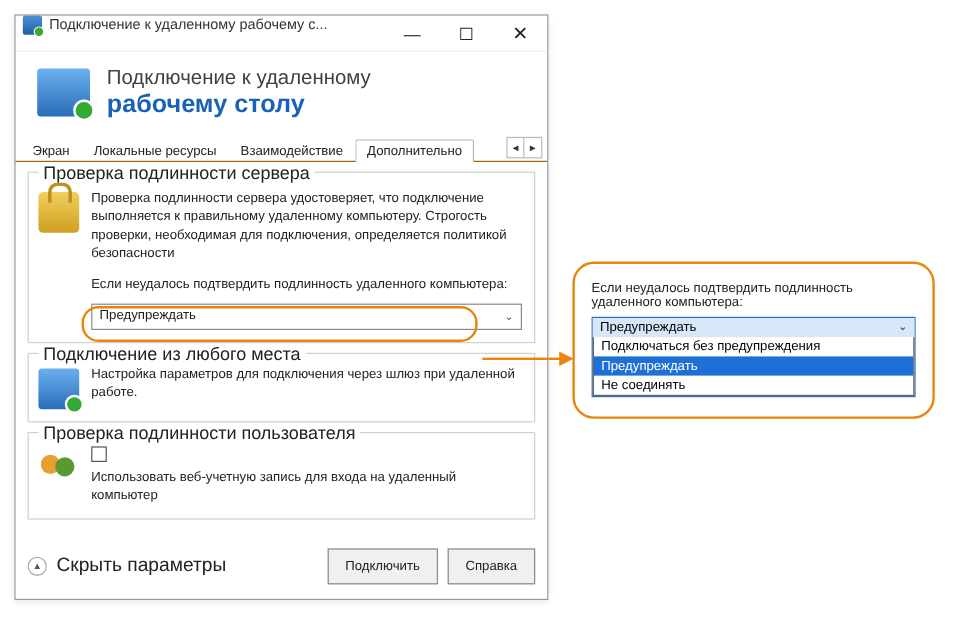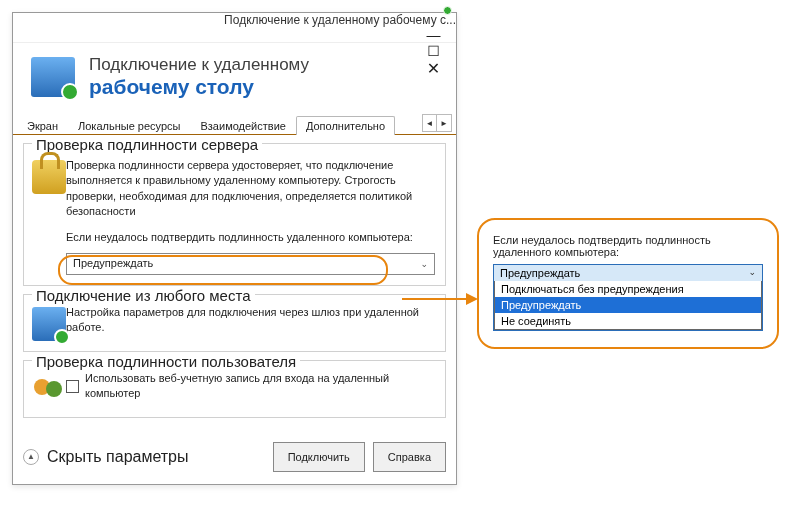--- a/index.html
+++ b/index.html
@@ -18,23 +18,22 @@
     left: 12px;
     top: 12px;
     width: 445px;
     border: 1px solid #999;
     background: #fff;
     box-shadow: 0 2px 6px rgba(0,0,0,0.1);
   }
   .titlebar {
     height: 30px;
     display: flex;
-    align-items: flex-end;
+    align-items: flex-start;
     border-bottom: 1px solid #eee;
-    flex-direction: column;
   }
   .titlebar-icon {
     width: 16px; height: 16px;
     margin: 0 6px;
     background: linear-gradient(#4a90d9,#2060a0);
     border-radius: 2px;
     position: relative;
   }
   .titlebar-icon::after {
     content: "";
@@ -115,21 +114,21 @@
     position: relative;
   }
   .group-title {
     position: absolute;
     top: -8px; left: 8px;
     background: #fff;
     padding: 0 4px;
     font-size: 15px;
     color: #222;
   }
-  .group-body { display: flex; }
+  .group-body { display: flex; gap: 10px; }
   .g-icon {
     width: 34px; height: 34px;
     flex-shrink: 0;
     margin-top: 2px;
   }
   .g-text { flex: 1; font-size: 11px; color: #222; line-height: 1.4; }
   .lock-icon {
     background: linear-gradient(#f0d060,#d0a020);
     border-radius: 4px;
     position: relative;
@@ -186,21 +185,21 @@
     pointer-events: none;
   }
   .btn {
     border: 1px solid #888;
     background: #f0f0f0;
     padding: 2px 10px;
     font-size: 11px;
     color: #222;
     display: inline-block;
   }
-  .checkbox-row { display: flex; gap: 6px; align-items: center; }
+  .checkbox-row { display: flex; gap: 6px; align-items: flex-start; flex-direction: column; }
   .checkbox {
     width: 13px; height: 13px;
     border: 1px solid #555;
     background: #fff;
     flex-shrink: 0;
     margin-top: 1px;
   }
   .footer {
     display: flex;
     align-items: center;

